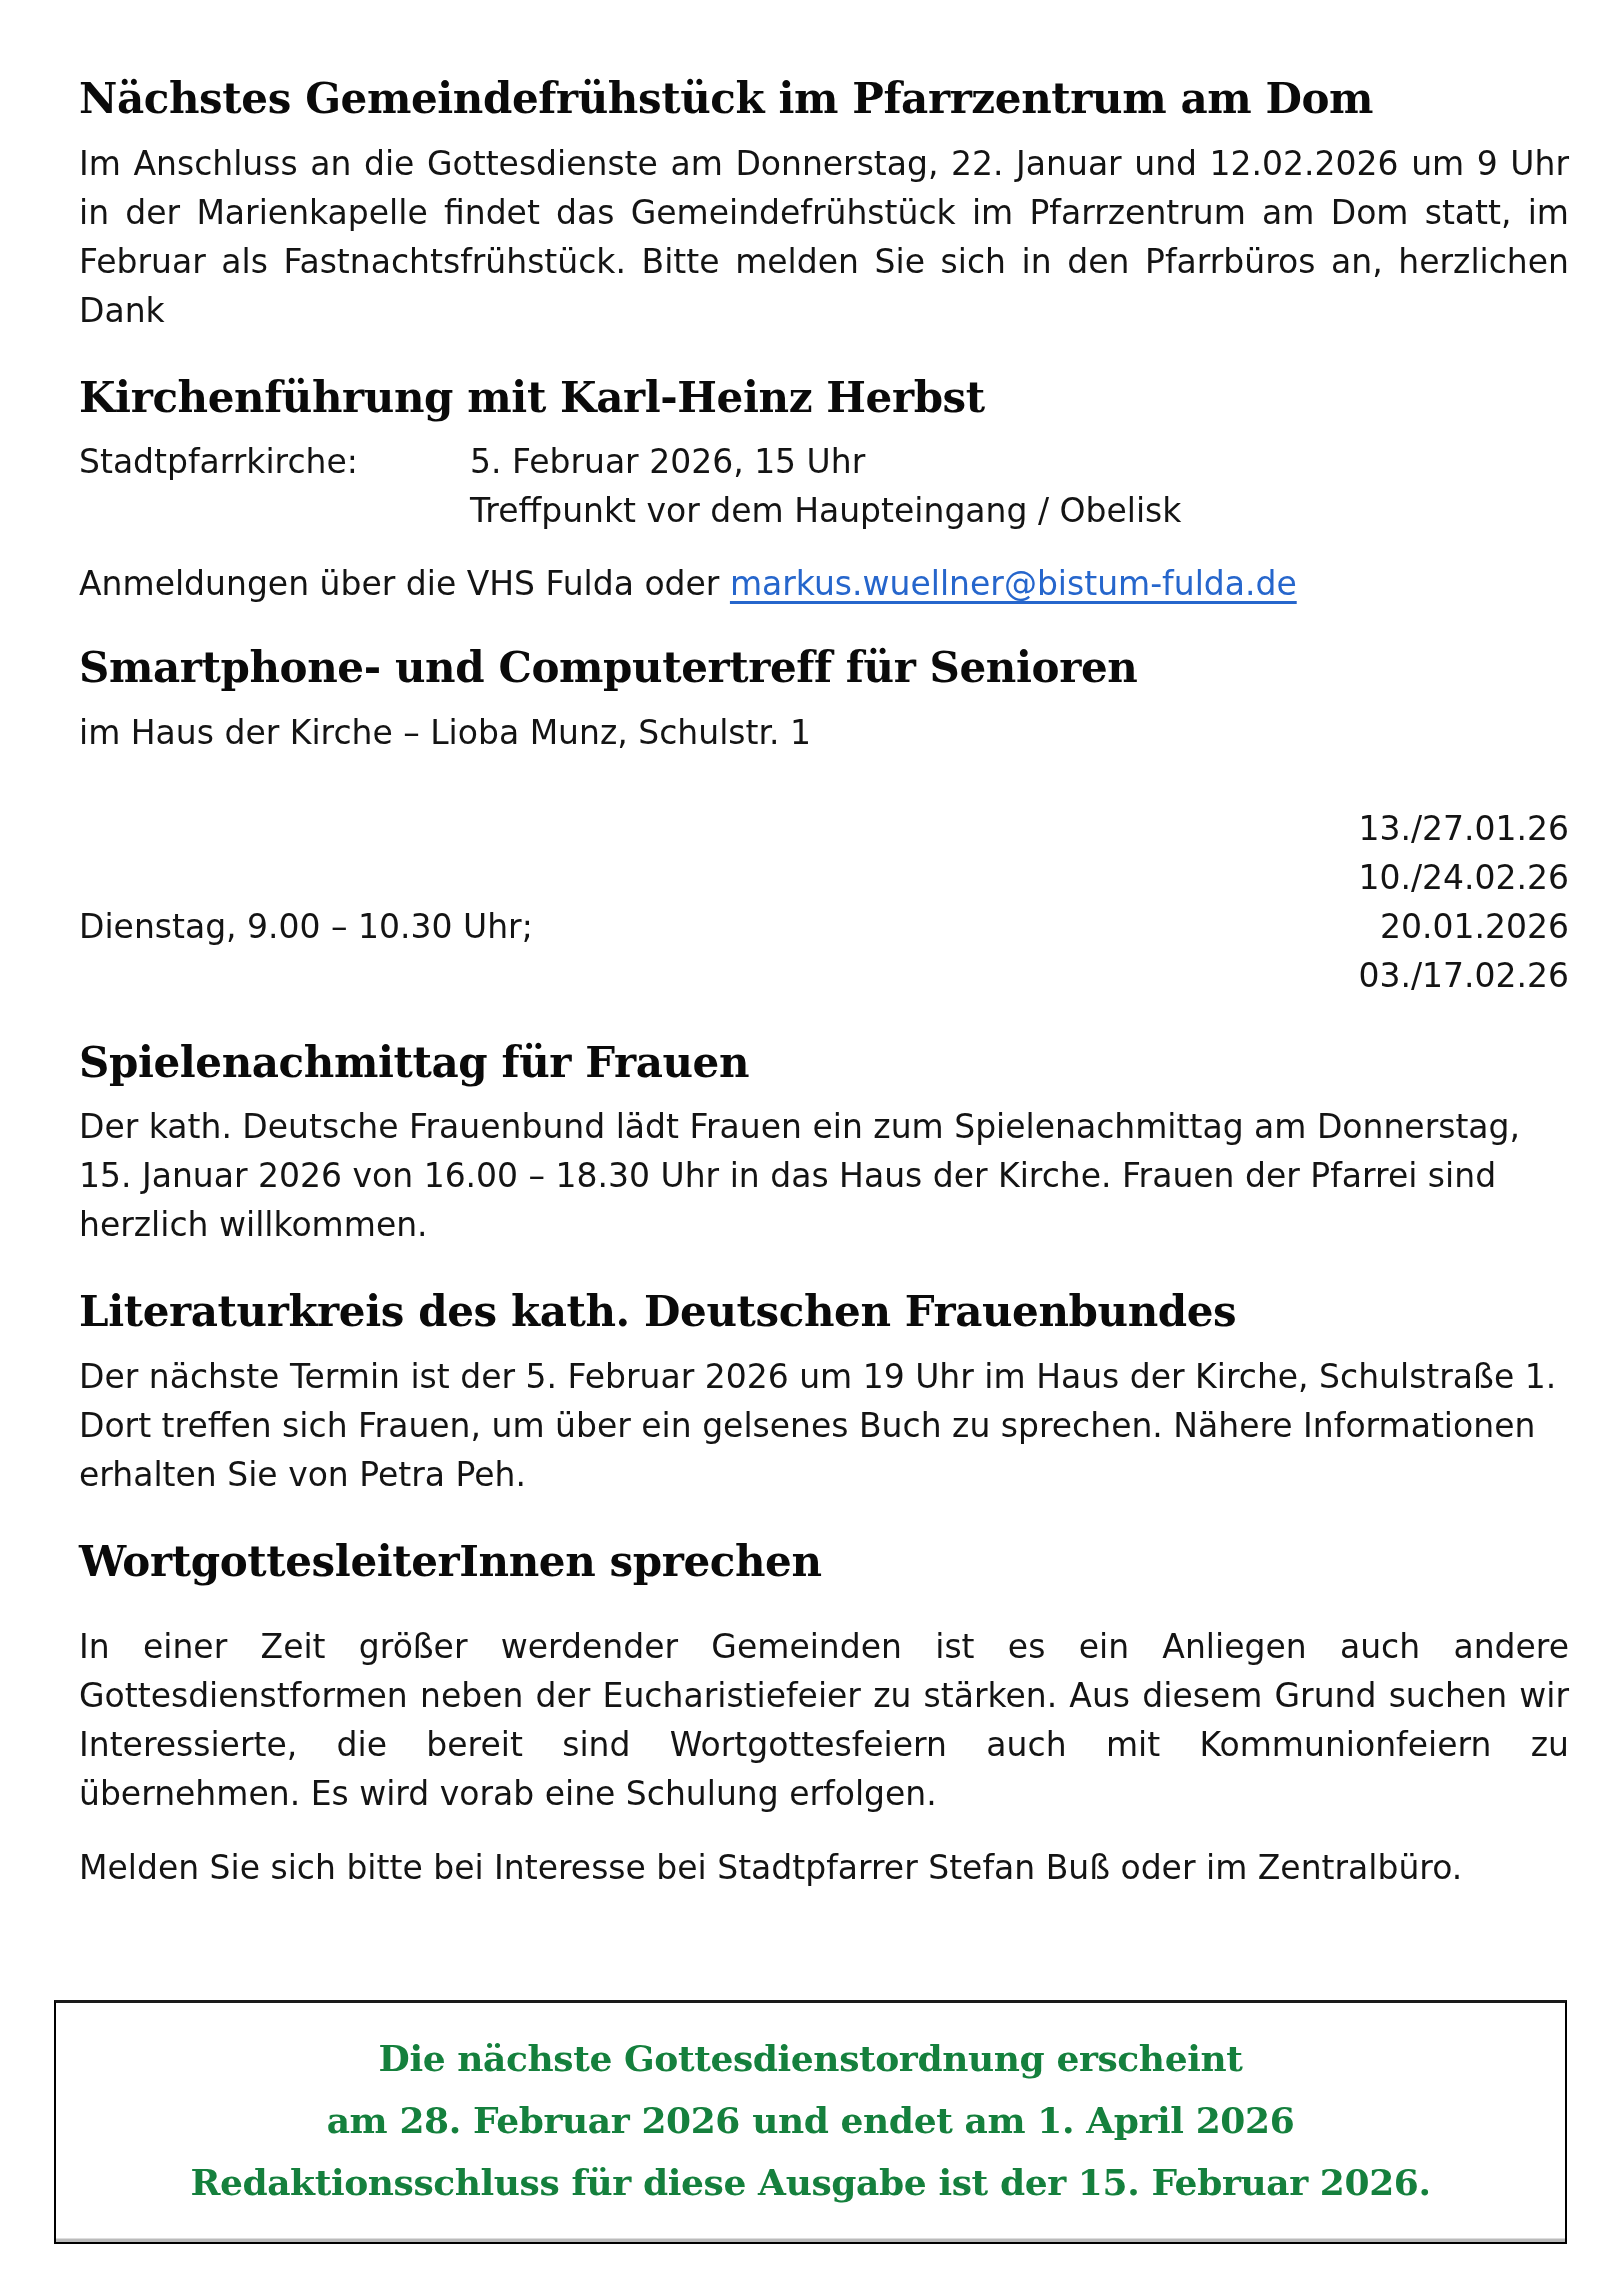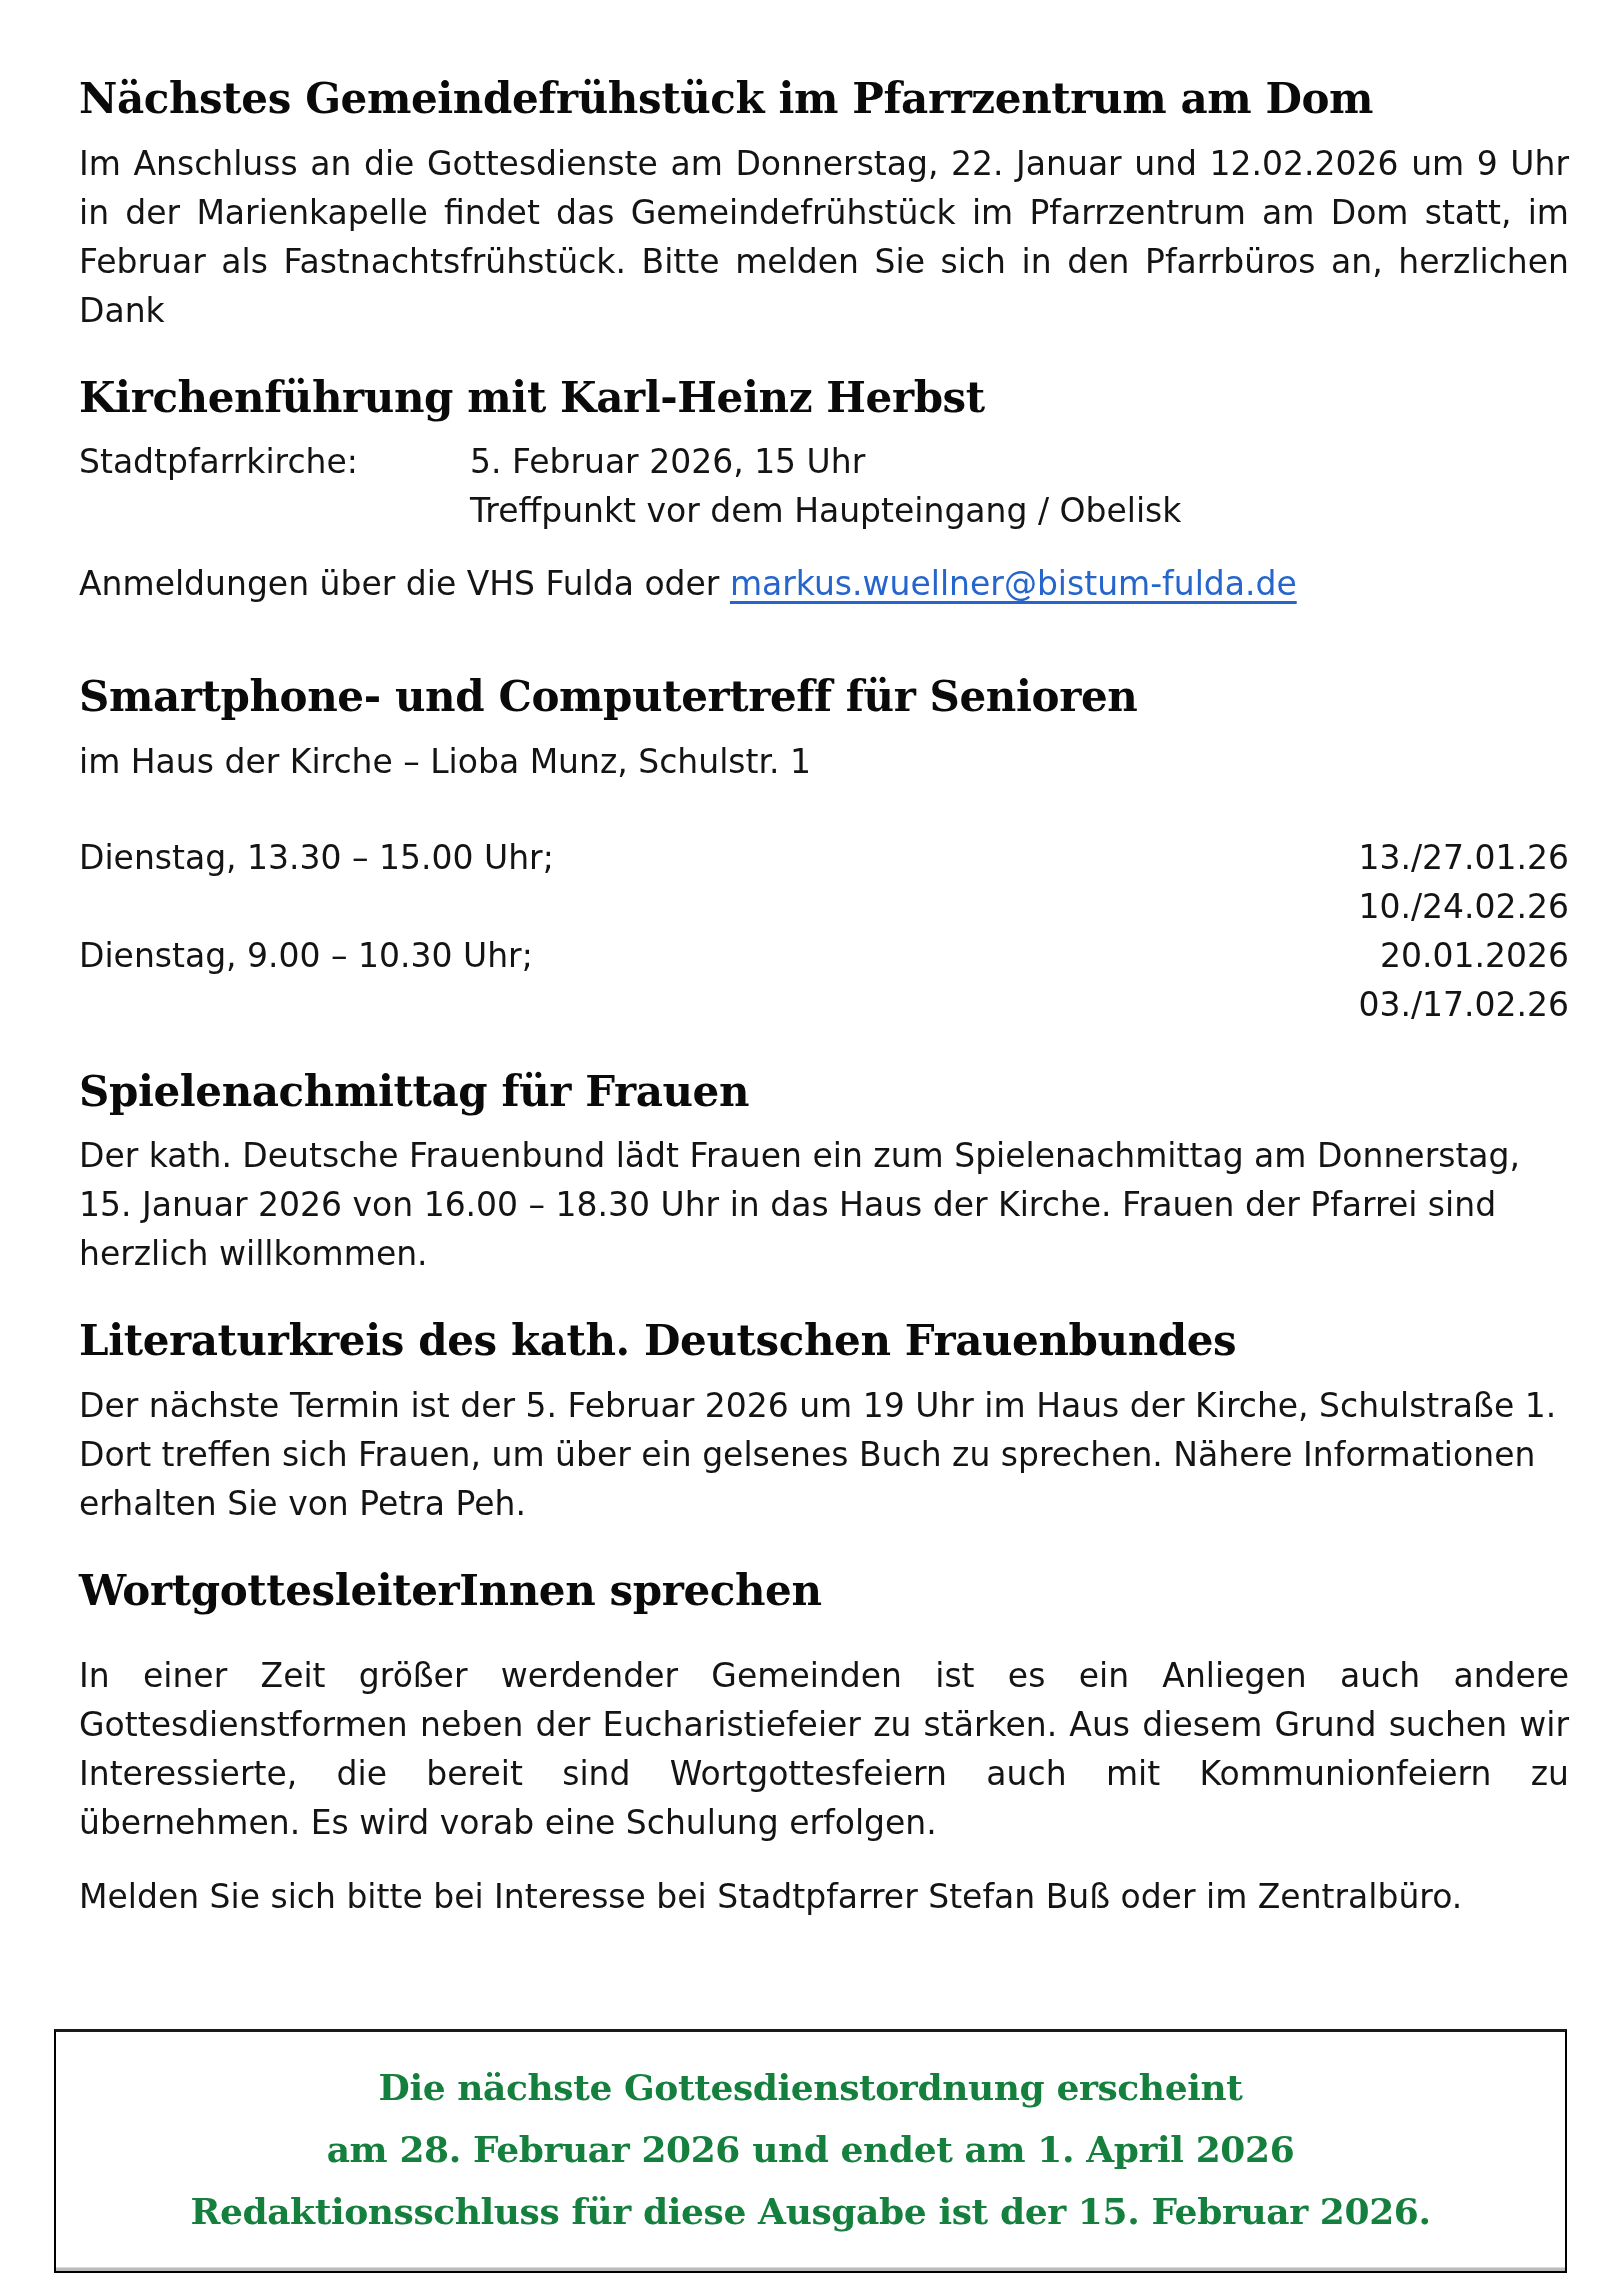--- a/index.html
+++ b/index.html
@@ -24,21 +24,21 @@
   .section-heading {
     font-family: "DejaVu Serif", "Liberation Serif", serif;
     font-weight: bold;
     font-size: 42px;
     line-height: 52px;
     letter-spacing: -0.4px;
     margin: 0 0 13.5px 0;
     color: #0a0a0a;
   }
   .mt-section { margin-top: 37px; }
-  .mt-section-lg { margin-top: 63px; }
+  .mt-section-lg { margin-top: 34px; }
   .body-text {
     font-size: 33px;
     line-height: 49px;
     color: #141414;
   }
   .para { margin: 0; }
   .para.justify {
     text-align: justify;
     text-align-last: left;
   }
@@ -99,21 +99,20 @@
     <div class="body-text">
       <span>Anmeldungen über die VHS Fulda oder </span><a class="email-link">markus.wuellner@bistum-fulda.de</a>
     </div>
   </div>
 
   <div class="section mt-section-lg">
     <h2 class="section-heading">Smartphone- und Computertreff für Senioren</h2>
     <div class="body-text">im Haus der Kirche – Lioba Munz, Schulstr. 1</div>
     <div class="gap-md"></div>
     <div class="body-text sched-row">
-      <span class="sched-time">Dienstag, 13.30 – 15.00 Uhr;</span>
       <span class="sched-dates">
         <div>13./27.01.26</div>
         <div>10./24.02.26</div>
       </span>
     </div>
     <div class="body-text sched-row">
       <span class="sched-time">Dienstag, 9.00 – 10.30 Uhr;</span>
       <span class="sched-dates">
         <div>20.01.2026</div>
         <div>03./17.02.26</div>

